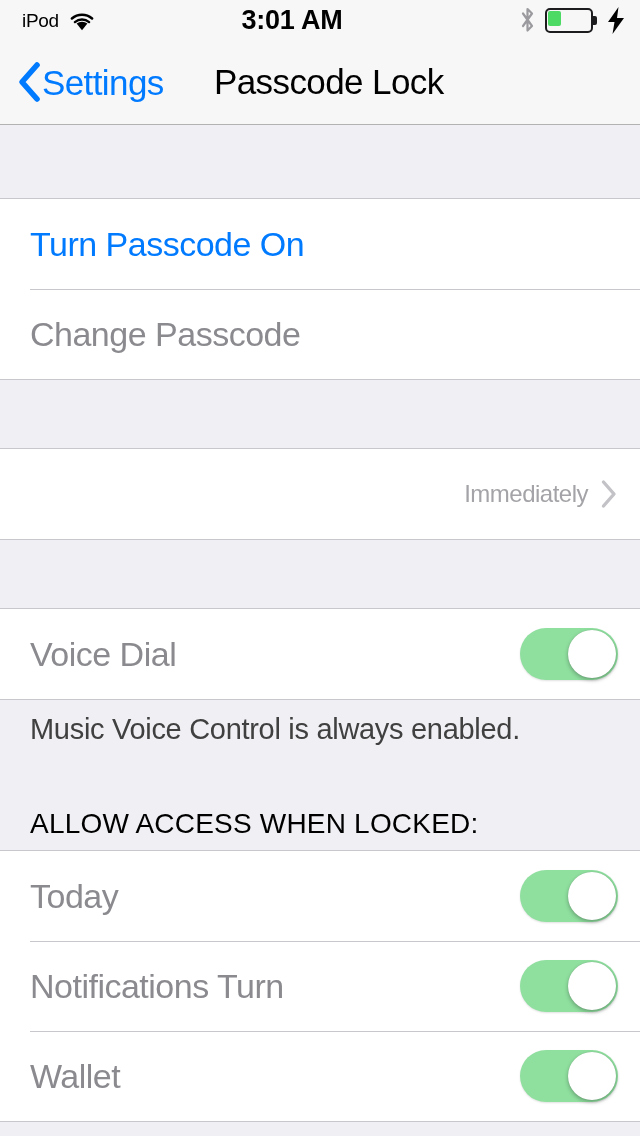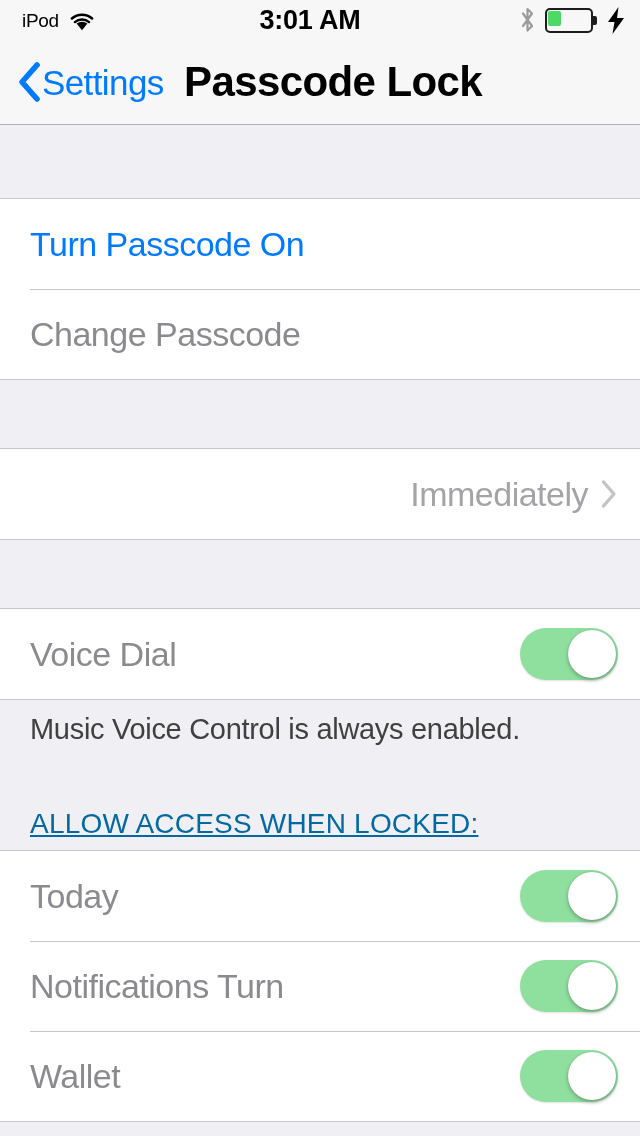--- a/index.html
+++ b/index.html
@@ -14,21 +14,21 @@
 
   
   .statusbar{
     position:absolute; left:0; top:0; width:640px; height:40px;
     background:#F7F7F8;
     display:flex; align-items:center;
   }
   .sb-left{ position:absolute; left:22px; top:0; height:40px; display:flex; align-items:center; gap:9px; }
   .sb-carrier{ font-size:19px; color:#000; letter-spacing:-0.3px; line-height:1; }
   .wifi-icon{ width:28px; height:21px; position:relative; display:block; }
-  .sb-center{ position:absolute; left:18px; top:0; width:584px; height:40px;
+  .sb-center{ position:absolute; left:0; top:0; width:584px; height:40px;
               display:flex; align-items:center; justify-content:center;text-align:right; }
   .sb-time{ font-size:27px; font-weight:bold; color:#000; letter-spacing:-0.2px; line-height:1; }
   .sb-right{ position:absolute; right:14px; top:0; height:40px; display:flex; align-items:center; gap:9px; }
   .bt-icon{ width:17px; height:26px; display:block; }
   .battery{ position:relative; width:52px; height:25px; }
   .batt-body{ position:absolute; left:0; top:0; width:48px; height:25px;
               border:2px solid #1c1c1e; border-radius:5px; background:transparent; }
   .batt-fill{ position:absolute; left:3px; top:3px; height:15px; background:#4CD964; border-radius:2px; }
   .batt-cap{ position:absolute; right:0; top:8px; width:4px; height:9px;
              background:#1c1c1e; border-radius:0 2px 2px 0; }
@@ -40,64 +40,64 @@
     background:#F7F7F8;
     border-bottom:1px solid #B2B2B2;
   }
   .nav-back{
     position:absolute; left:16px; top:0; height:84px;
     display:flex; align-items:center; cursor:pointer;
   }
   .chev-back{ width:26px; height:44px; display:block; }
   .nav-back-label{ font-size:35px; color:#007AFF; letter-spacing:-0.6px; line-height:1; }
   .nav-title{
-    position:absolute; left:184px; top:0; height:84px;
+    position:absolute; left:214px; top:0; height:84px;
     display:flex; align-items:center;
-    font-size:42px; font-weight:bold; color:#000; letter-spacing:-0.6px;
+    font-size:35px; font-weight:normal; color:#000; letter-spacing:-0.6px;
   }
 
   
   .group{ position:absolute; left:0; width:640px; background:#FFFFFF;
           border-top:1px solid #C8C7CC; border-bottom:1px solid #C8C7CC; }
   .cell{
     position:relative; width:640px; height:90px;
     display:flex; align-items:center; background:#FFFFFF;
   }
   .cell + .cell::before{
     content:""; position:absolute; left:30px; right:0; top:0; height:1px; background:#C8C7CC;
   }
   .cell-label{
     margin-left:30px; font-size:34px; letter-spacing:-0.5px; color:#8A8A8F; line-height:1;
   }
   .cell-label.blue{ color:#007AFF;text-align:right; }
   .cell-right{
     position:absolute; right:22px; top:0; height:100%;
     display:flex; align-items:center; gap:12px;
   }
-  .cell-value{ font-size:34px; color:#A4A4A8; letter-spacing:-0.5px; line-height:1; }
+  .cell-value{ font-size:24px; color:#A4A4A8; letter-spacing:-0.5px; line-height:1; }
   .chev-disclose{ width:18px; height:30px; display:block; }
 
   
   .toggle{
     position:relative; width:98px; height:52px; border-radius:26px;
     background:#8FE09F; box-shadow:0 1px 2px rgba(0,0,0,0.12);
   }
   .toggle .knob{
     position:absolute; right:2px; top:2px; width:48px; height:48px; border-radius:50%;
     background:#FFFFFF; box-shadow:0 2px 4px rgba(0,0,0,0.28), 0 0 1px rgba(0,0,0,0.18);
   }
 
   
   .footer-text{
     position:absolute; left:30px; width:580px;
     font-size:29px; color:#404040; letter-spacing:-0.3px; line-height:1;
   }
   .section-header{
     position:absolute; left:30px; width:580px;
-    font-size:28px; color:#0369a1; letter-spacing:0.2px; line-height:1;text-decoration:underline;
+    font-size:28px; color:#000000; letter-spacing:0.2px; line-height:1;
   }
 </style>
 </head>
 <body>
 
 <div id="screen">
 
   <div class="statusbar">
     <div class="sb-left">
       <span class="sb-carrier">iPod</span>

